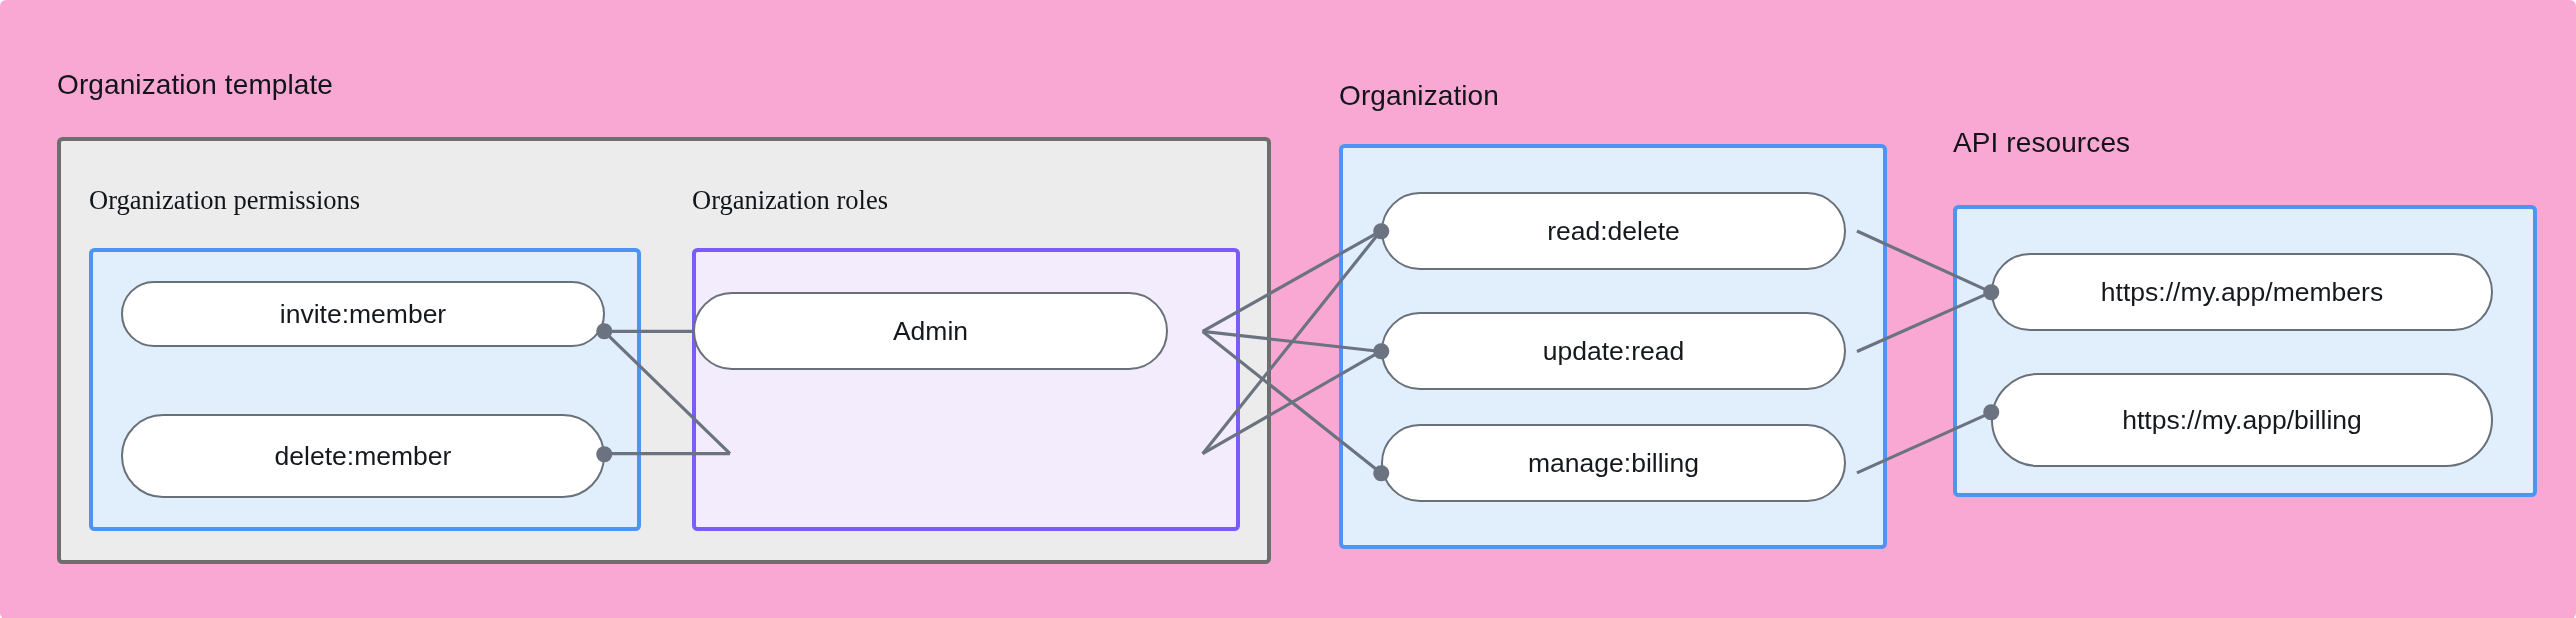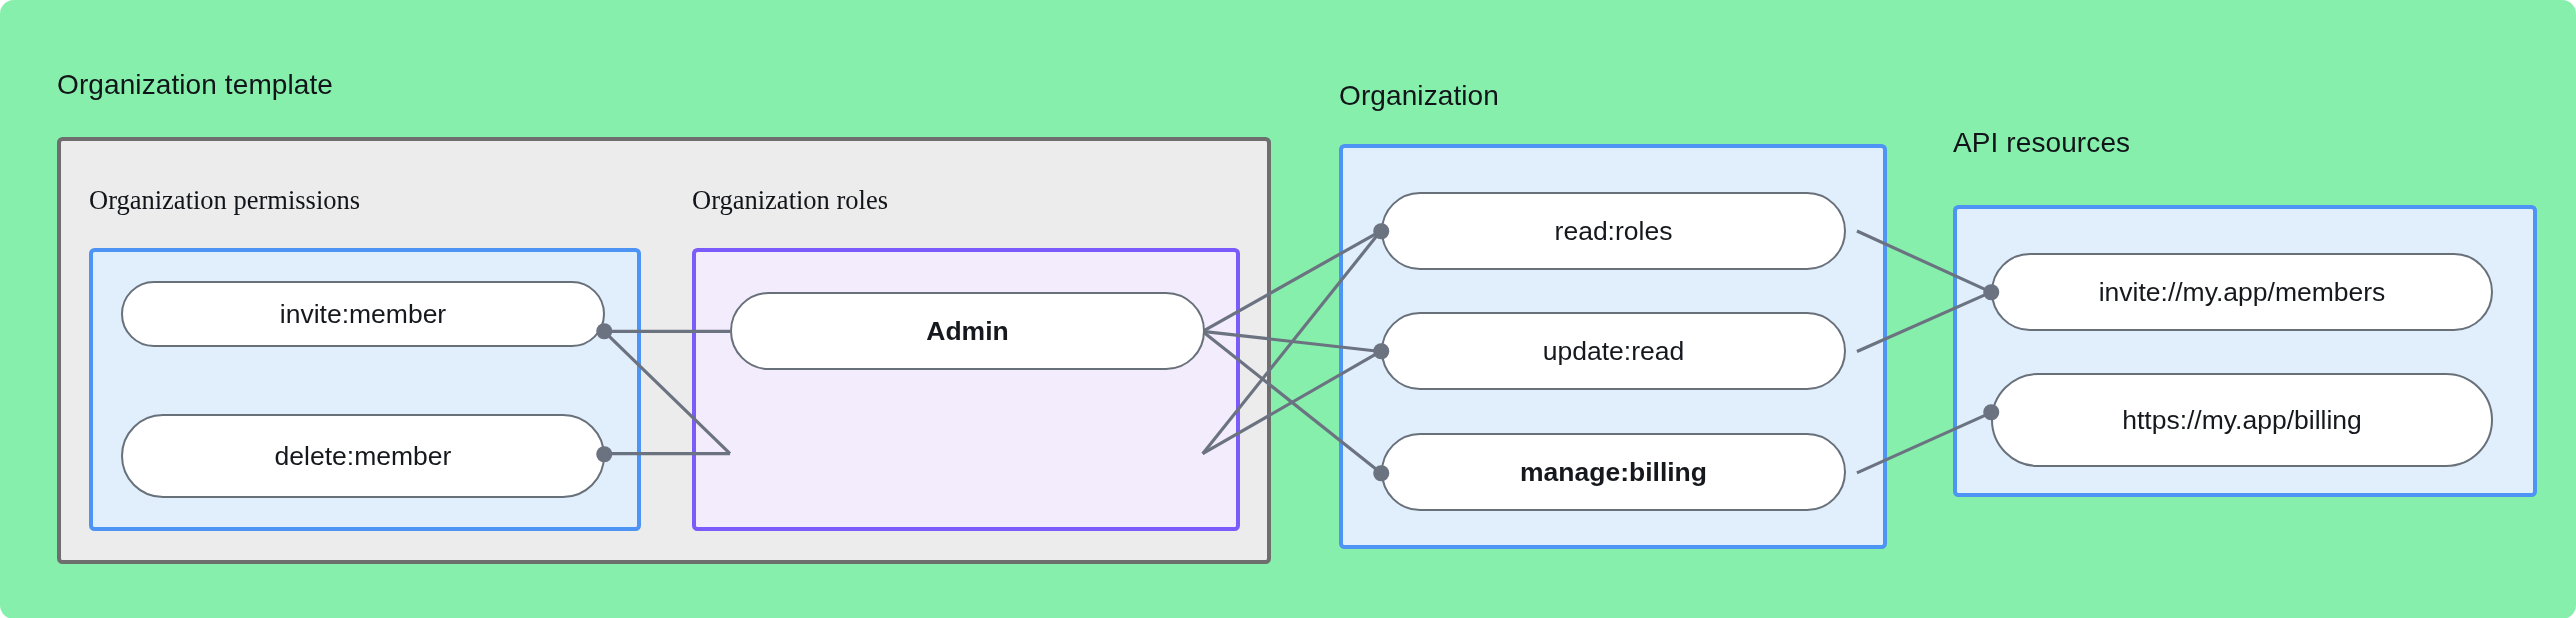--- a/index.html
+++ b/index.html
@@ -7,22 +7,22 @@
     padding: 0;
     background: #ffffff;
   }
   body {
     font-family: "Liberation Sans", sans-serif;
   }
   #canvas {
     position: relative;
     width: 2576px;
     height: 619px;
-    background: #86efac;
-    border-radius: 14px;
+    background: #f9a8d4;
+    border-radius: 6px;
     overflow: hidden;
   }
 
   
   #edges {
     position: absolute;
     left: 0; top: 0;
     width: 2576px;
     height: 619px;
     pointer-events: none;
@@ -143,35 +143,35 @@
   <div class="box box-blue" style="left:89px; top:248px; width:552px; height:283px;"></div>
 
   <div class="pill" style="left:121px; top:281px; width:484px; height:66px;">invite:member</div>
 
   <div class="pill" style="left:121px; top:414px; width:484px; height:84px;">delete:member</div>
 
   <div class="sub-title" style="left:692px; top:187px;">Organization roles</div>
 
   <div class="box box-purple" style="left:692px; top:248px; width:548px; height:283px;"></div>
 
-  <div class="pill" style="left:730px; top:292px; width:475px; height:78px;font-weight:bold;">Admin</div>
+  <div class="pill" style="left:693px; top:292px; width:475px; height:78px;">Admin</div>
 
 
   <div class="group-title" style="left:1339px; top:82px;">Organization</div>
 
   <div class="box box-blue" style="left:1339px; top:144px; width:548px; height:405px;"></div>
 
-  <div class="pill" style="left:1381px; top:192px; width:465px; height:78px;">read:roles</div>
+  <div class="pill" style="left:1381px; top:192px; width:465px; height:78px;">read:delete</div>
 
   <div class="pill" style="left:1381px; top:312px; width:465px; height:78px;">update:read</div>
 
-  <div class="pill" style="left:1381px; top:433px; width:465px; height:78px;font-weight:bold;">manage:billing</div>
+  <div class="pill" style="left:1381px; top:424px; width:465px; height:78px;">manage:billing</div>
 
   <div class="group-title" style="left:1953px; top:129px;">API resources</div>
 
   <div class="box box-blue" style="left:1953px; top:205px; width:584px; height:292px;"></div>
 
-  <div class="pill" style="left:1991px; top:253px; width:502px; height:78px;">invite://my.app/members</div>
+  <div class="pill" style="left:1991px; top:253px; width:502px; height:78px;">https://my.app/members</div>
 
   <div class="pill" style="left:1991px; top:373px; width:502px; height:94px;">https://my.app/billing</div>
 
 </div>
 
 
 </body></html>

